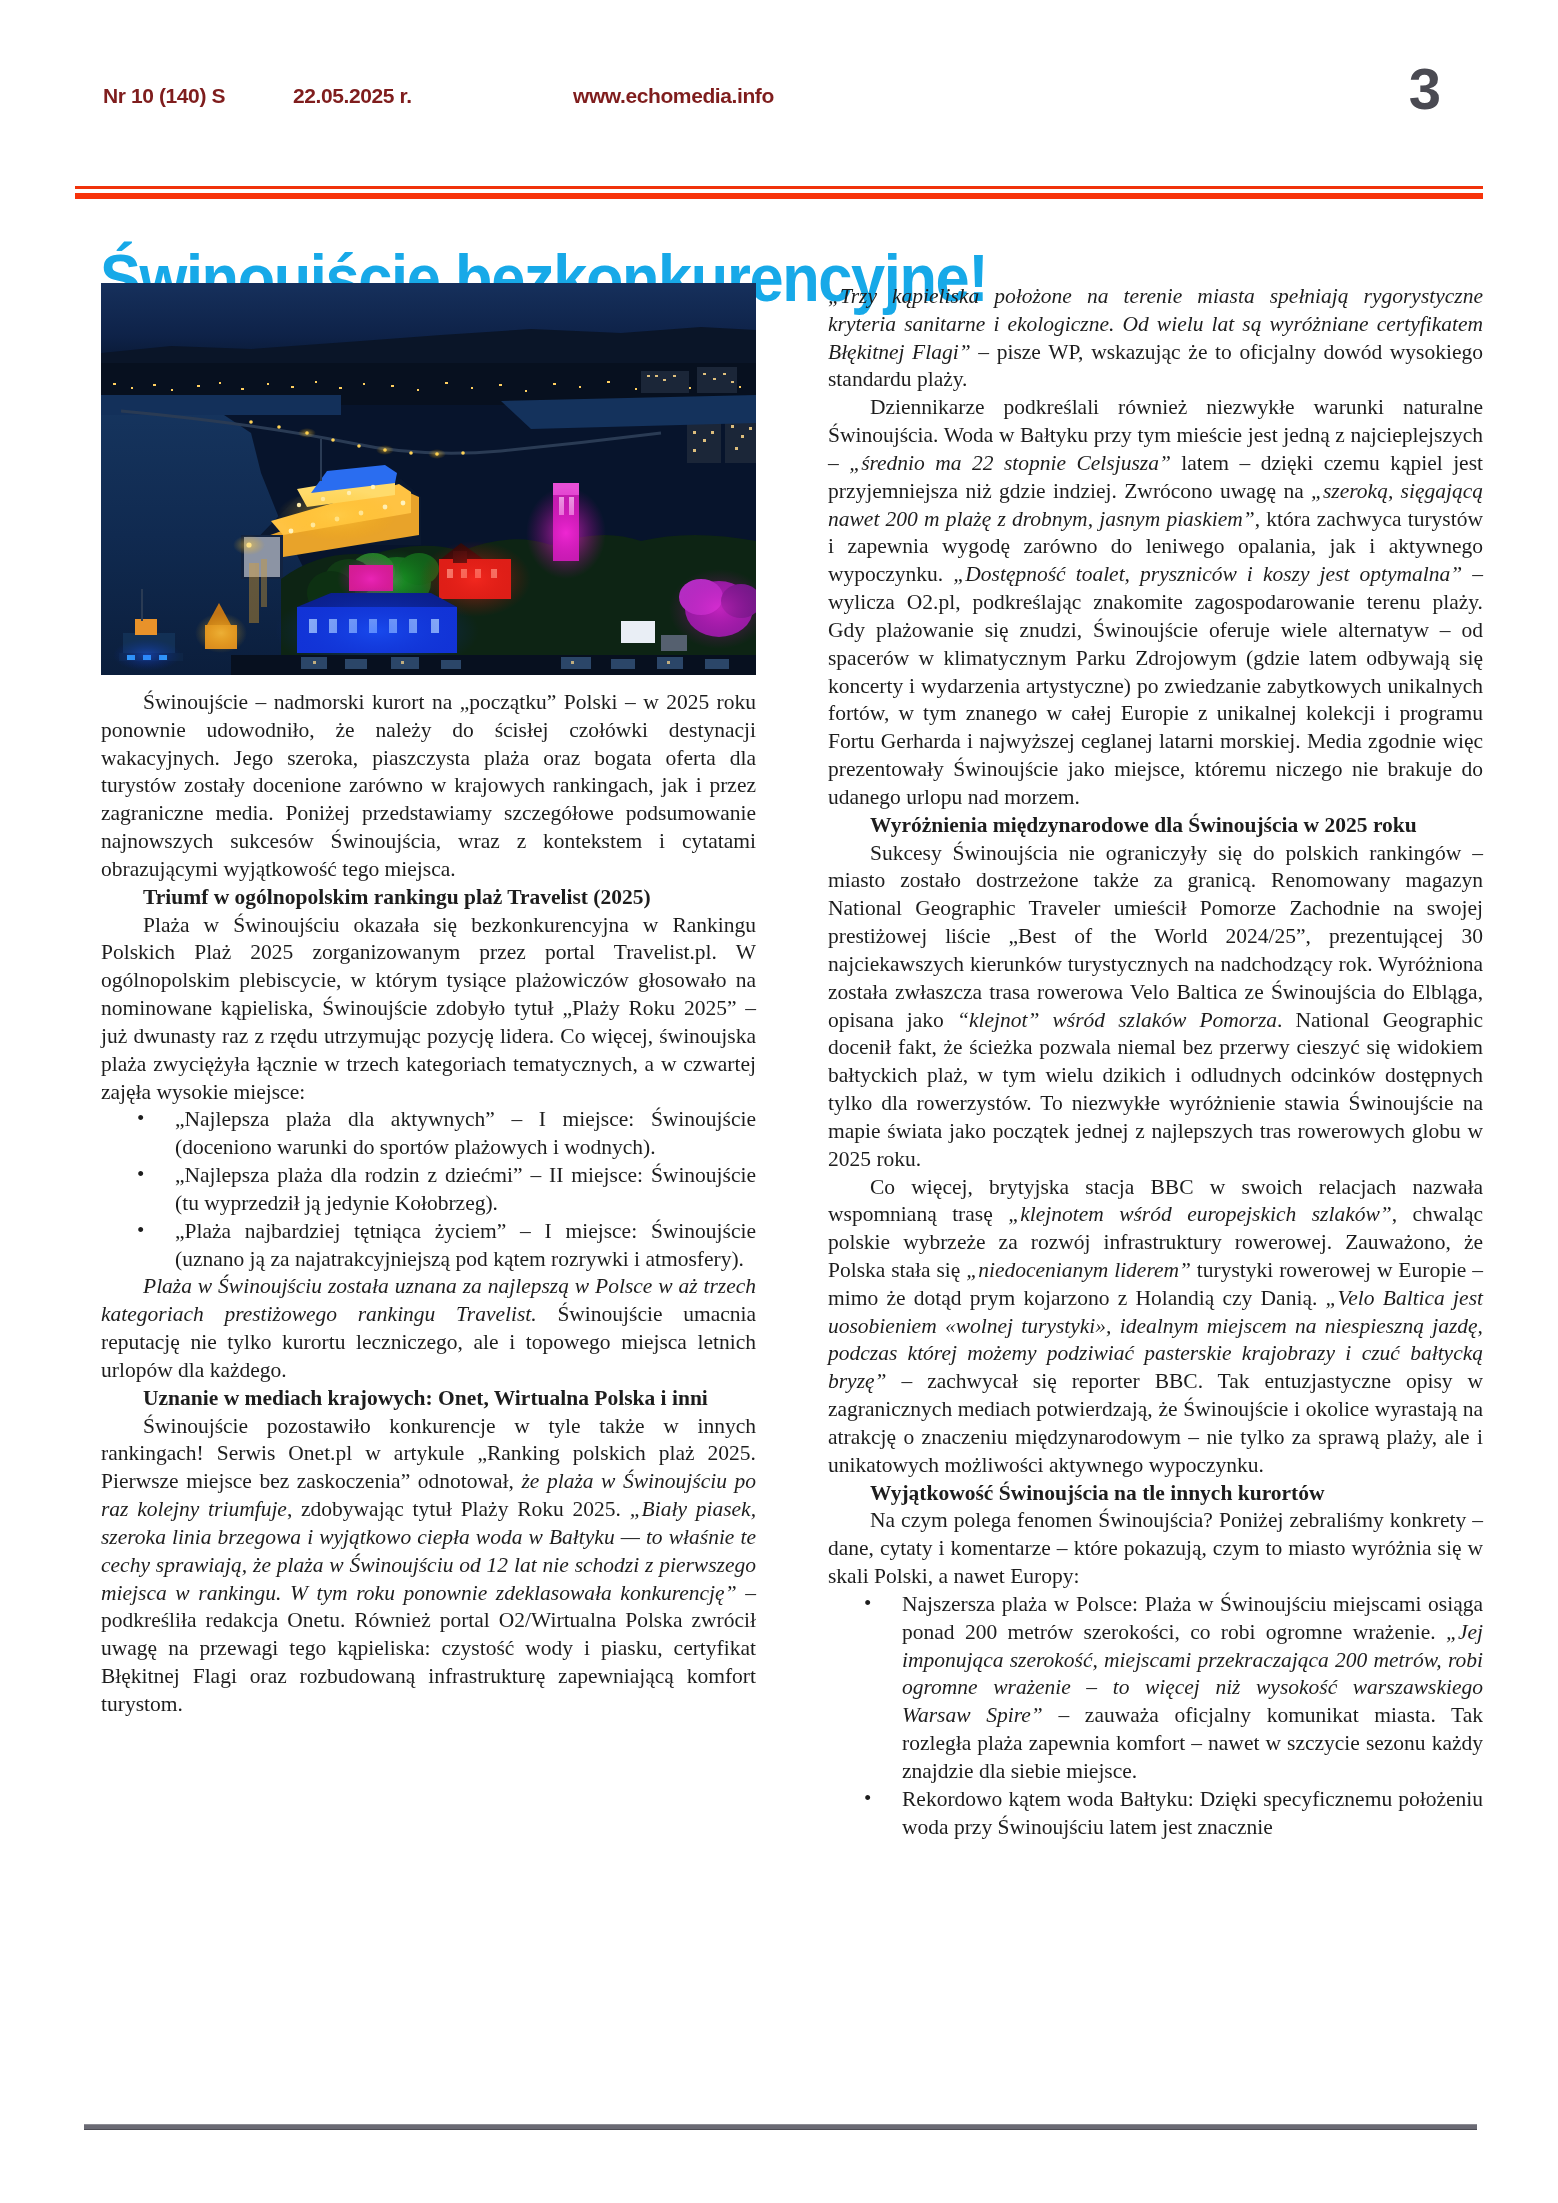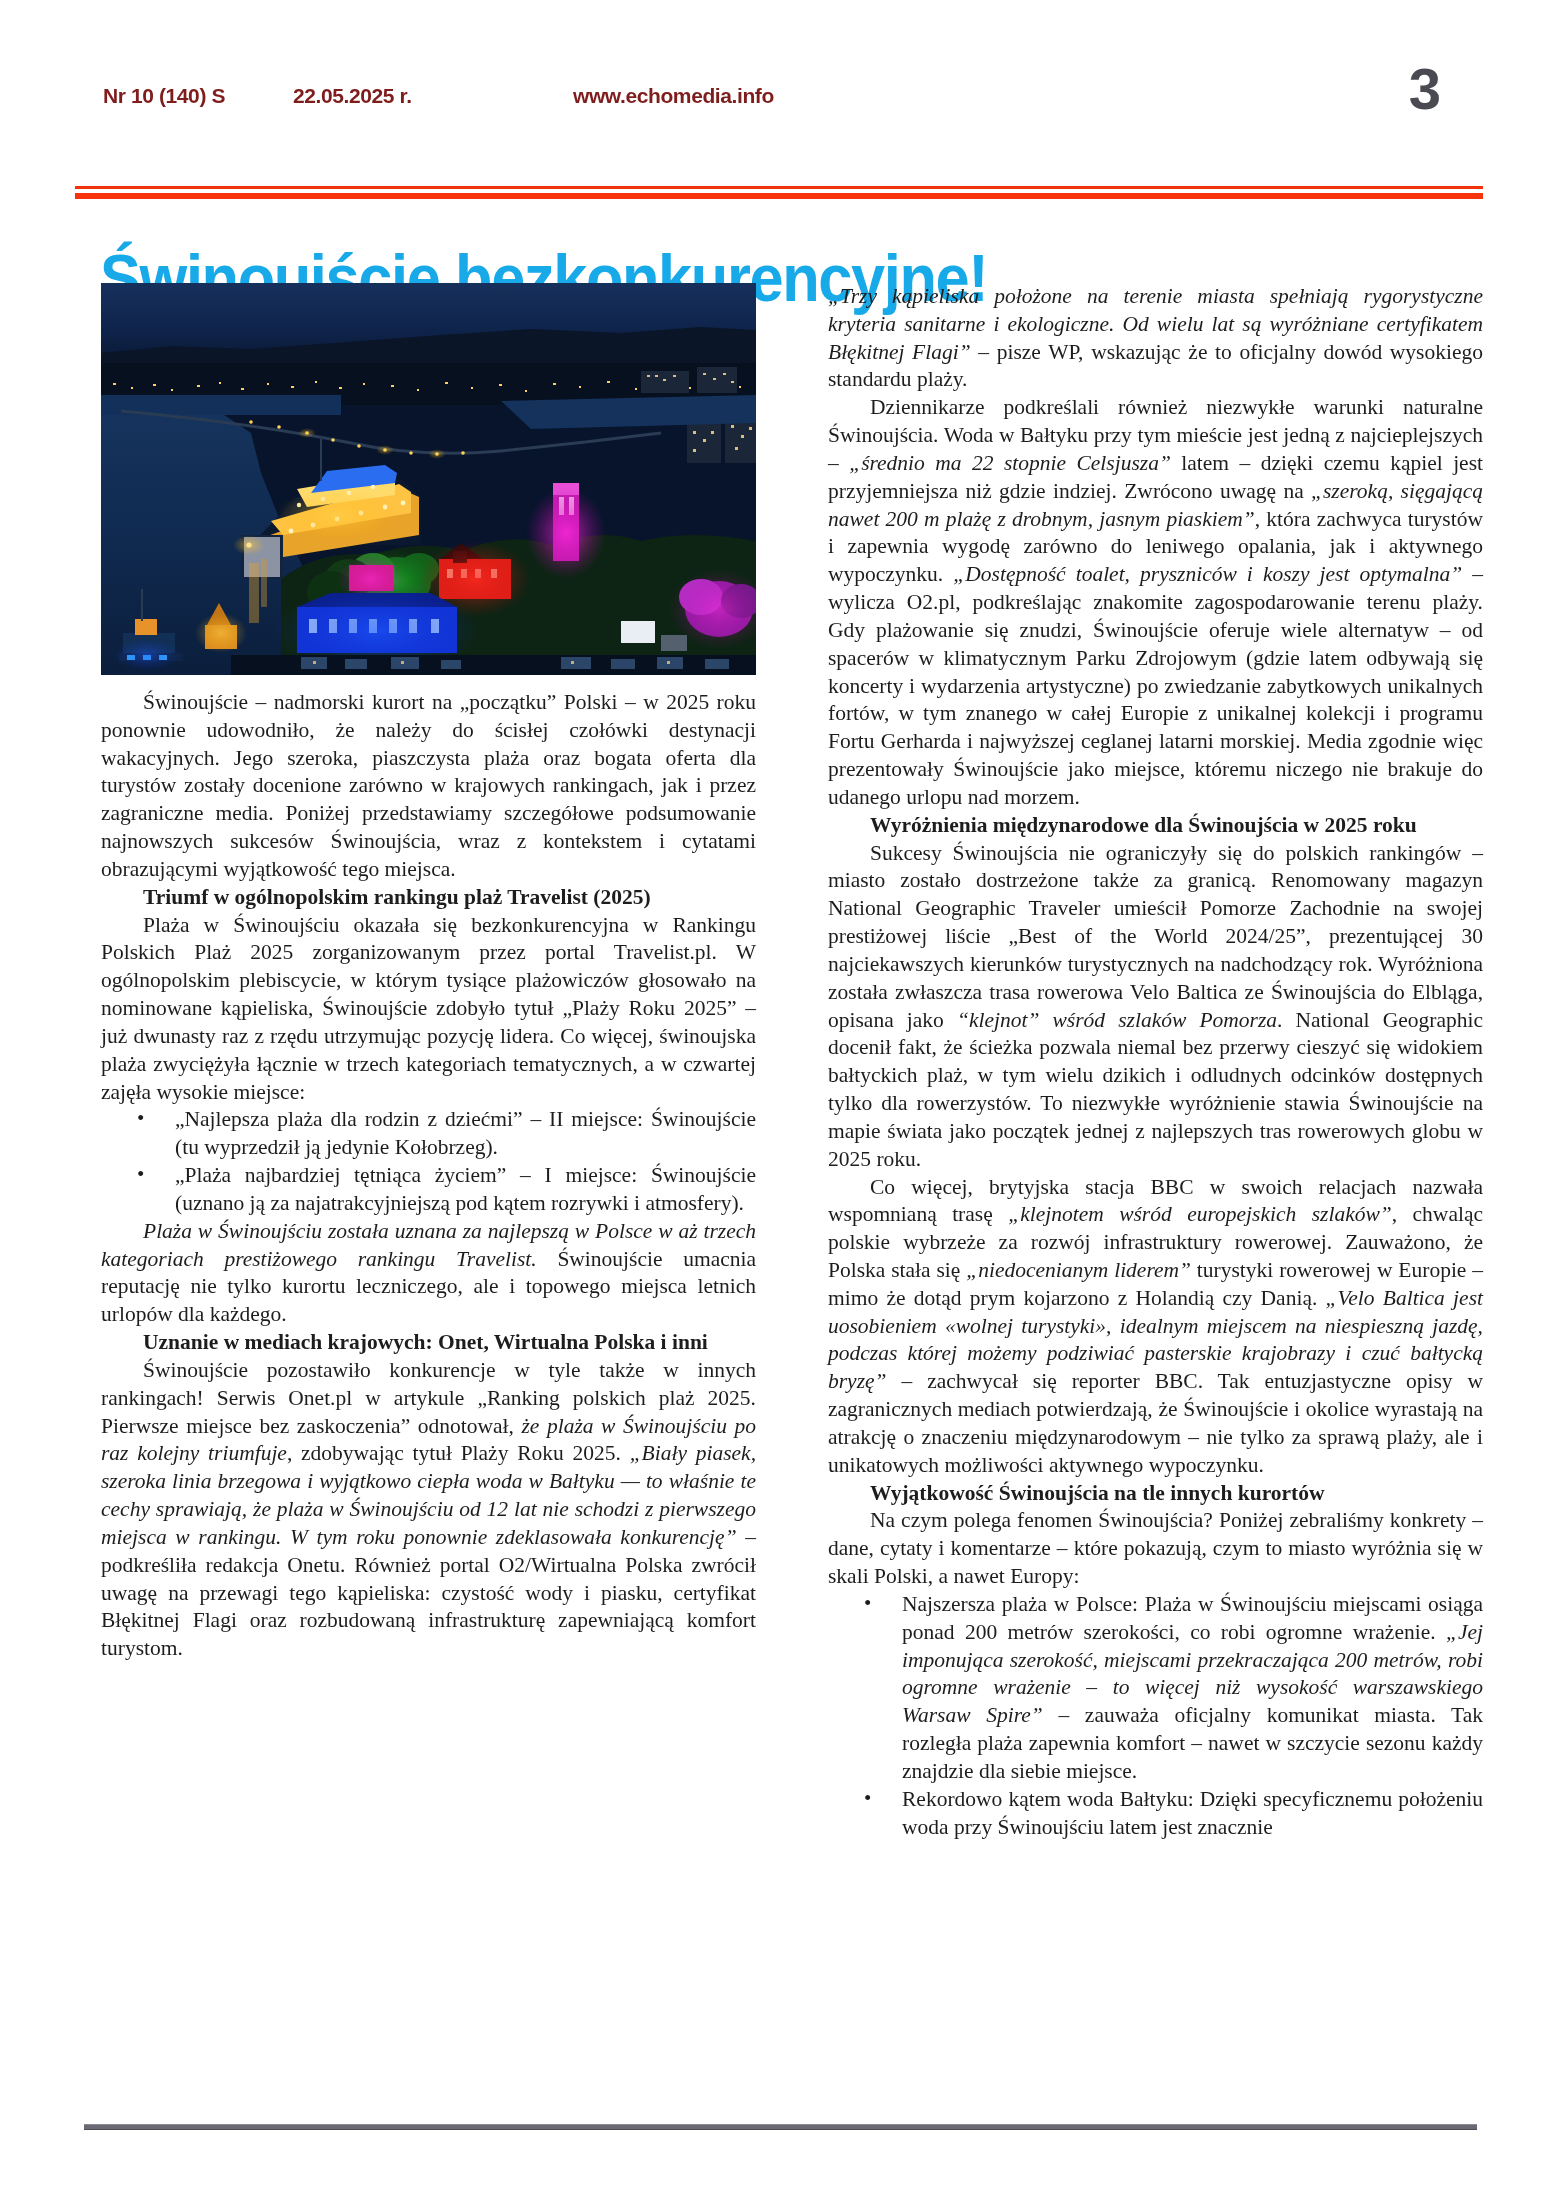--- a/index.html
+++ b/index.html
@@ -453,20 +453,21 @@
           <rect x="520" y="338" width="34" height="22" fill="#e9eef5"></rect>
           <rect x="560" y="352" width="26" height="16" fill="#55606f"></rect>
         </svg>
       </div>
 
       <p class="body"><b>Świnoujście</b> – nadmorski kurort na „początku” Polski – w 2025 roku ponownie udowodniło, że należy do ścisłej czołówki destynacji wakacyjnych. Jego <b>szeroka, piaszczysta plaża</b> oraz bogata oferta dla turystów zostały docenione zarówno w krajowych rankingach, jak i przez zagraniczne media. Poniżej przedstawiamy szczegółowe podsumowanie najnowszych sukcesów Świnoujścia, wraz z kontekstem i cytatami obrazującymi wyjątkowość tego miejsca.</p>
       <h3 class="subhead">Triumf w ogólnopolskim rankingu plaż Travelist (2025)</h3>
       <p class="body"><b>Plaża w Świnoujściu</b> okazała się bezkonkurencyjna w <b>Rankingu Polskich Plaż 2025</b> zorganizowanym przez portal <b>Travelist.pl</b>. W ogólnopolskim plebiscycie, w którym tysiące plażowiczów głosowało na nominowane kąpieliska, <b>Świnoujście zdobyło tytuł „Plaży Roku 2025”</b> – już <b>dwunasty raz z rzędu</b> utrzymując pozycję lidera. Co więcej, <b>świnoujska plaża zwyciężyła łącznie w trzech kategoriach tematycznych</b>, a w czwartej zajęła wysokie miejsce:</p>
 
       <ul class="bullets">
+        <li><b>„Najlepsza plaża dla aktywnych” – I miejsce: Świnoujście</b> (doceniono warunki do sportów plażowych i wodnych).</li>
         <li><b>„Najlepsza plaża dla rodzin z dziećmi” – II miejsce: Świnoujście</b> (tu wyprzedził ją jedynie Kołobrzeg).</li>
         <li><b>„Plaża najbardziej tętniąca życiem” – I miejsce: Świnoujście</b> (uznano ją za najatrakcyjniejszą pod kątem rozrywki i atmosfery).</li>
       </ul>
 
       <p class="body"><i>Plaża w Świnoujściu została uznana za najlepszą w Polsce w aż trzech kategoriach prestiżowego rankingu Travelist.</i> Świnoujście umacnia reputację nie tylko kurortu leczniczego, ale i topowego miejsca letnich urlopów dla każdego.</p>
       <h3 class="subhead">Uznanie w mediach krajowych: Onet, Wirtualna Polska i inni</h3>
       <p class="body">Świnoujście pozostawiło konkurencje w tyle także w innych rankingach!  Serwis Onet.pl w artykule <b>„Ranking polskich plaż 2025. Pierwsze miejsce bez zaskoczenia”</b> odnotował, <i>że plaża w Świnoujściu po raz kolejny triumfuje</i>, zdobywając tytuł Plaży Roku 2025. <i>„Biały piasek, szeroka linia brzegowa i wyjątkowo ciepła woda w Bałtyku — to właśnie te cechy sprawiają, że plaża w Świnoujściu od 12 lat nie schodzi z pierwszego miejsca w rankingu. W tym roku ponownie zdeklasowała konkurencję”</i> – podkreśliła redakcja Onetu. Również portal O2/Wirtualna Polska zwrócił uwagę na przewagi tego kąpieliska: <b>czystość wody i piasku, certyfikat Błękitnej Flagi oraz rozbudowaną infrastrukturę</b> zapewniającą komfort turystom.</p>
     </div>
 
     <div class="col col-right">

